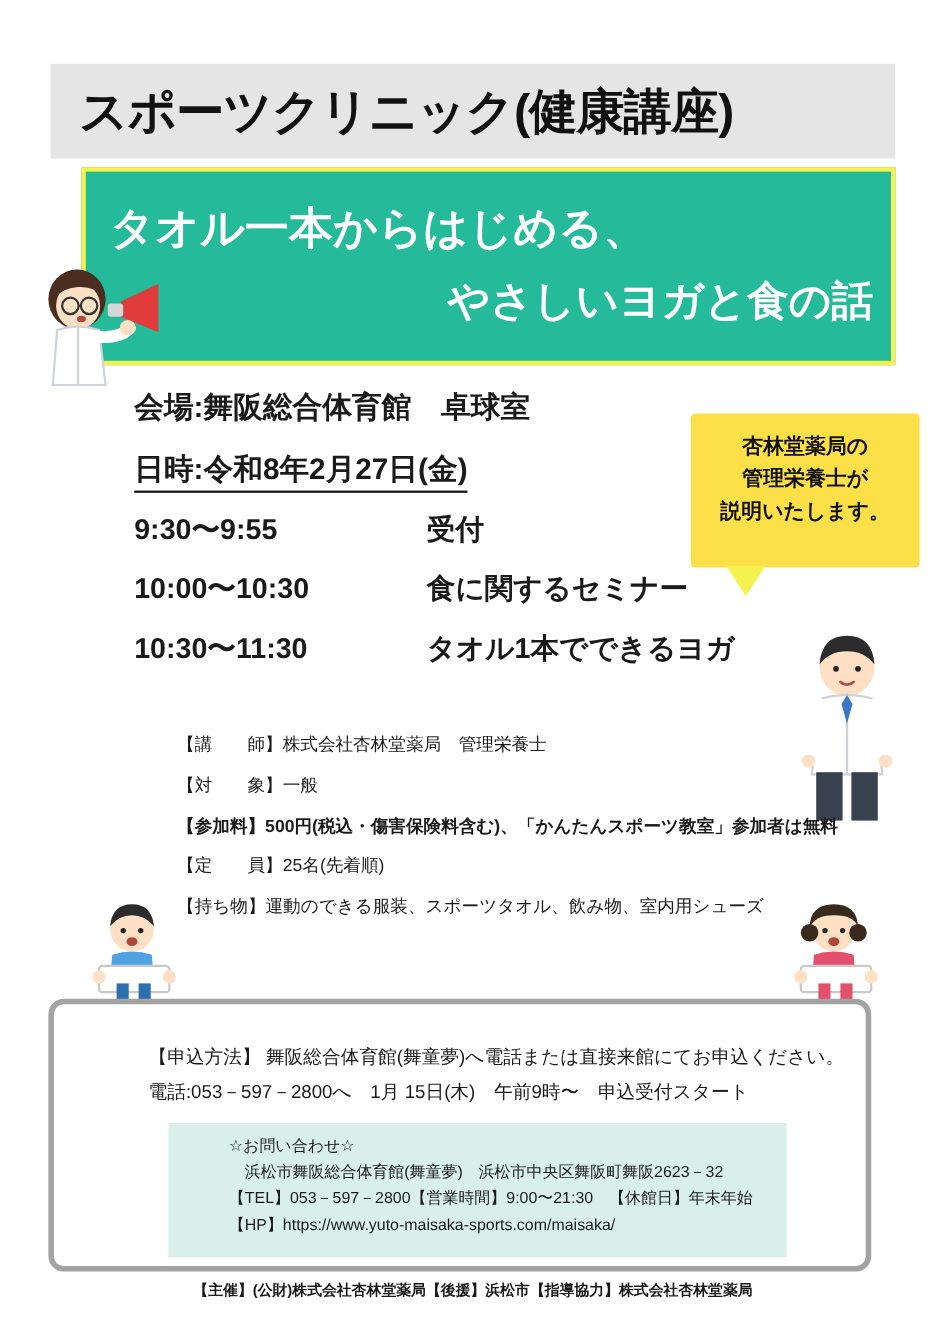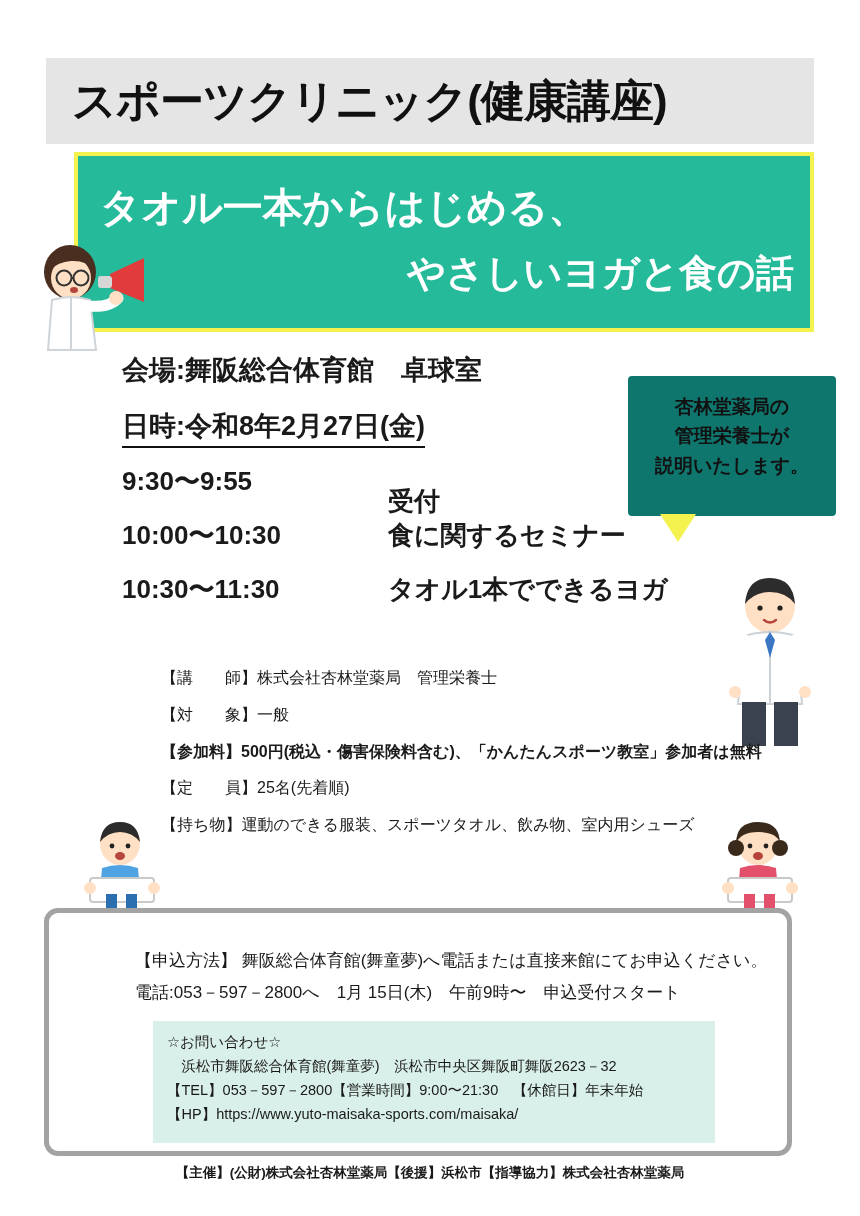--- a/index.html
+++ b/index.html
@@ -65,21 +65,21 @@
     position: absolute; left: 122px; top: 408px;
     font-size: 27px; font-weight: bold; white-space: nowrap;
     border-bottom: 2px solid #111; padding-bottom: 2px;
   }
   .sched-row { position: absolute; font-size: 26px; font-weight: bold; white-space: nowrap; }
 
   
   .bubble {
     position: absolute; left: 628px; top: 376px;
     width: 208px; height: 140px;
-    background: #0f766e;
+    background: #fde047;
     border-radius: 4px;
     text-align: center;
     padding-top: 16px;
   }
   .bubble .bl { font-size: 19px; font-weight: bold; line-height: 1.55; color:#111; }
   .bubble:after {
     content: "";
     position: absolute;
     left: 32px; bottom: -26px;
     border-left: 18px solid transparent;
@@ -117,21 +117,21 @@
     position: absolute; left: 86px; top: 68px;
     font-size: 17px; white-space: nowrap; text-align: center;
   }
   .contact-box {
     position: absolute; left: 104px; top: 108px;
     width: 562px; height: 122px;
     background: #d9efe9;
     padding: 10px 14px;
   }
   .contact-box .cl {
-    font-size: 14.5px; line-height: 1.65; white-space: nowrap;
+    font-size: 14.5px; line-height: 1.65; white-space: nowrap; margin-left: 41px;
   }
 
   
   .footer {
     position: absolute; left: 0; top: 1164px; width: 860px;
     text-align: center; font-size: 13.5px; font-weight: bold;
   }
 </style>
 </head>
 <body>
@@ -170,21 +170,21 @@
       <path d="M86 36 L120 20 L120 64 L86 50 Z" fill="#e23b3b"></path>
       <rect x="74" y="38" width="14" height="12" rx="3" fill="#d6d6d6"></rect>
       <circle cx="92" cy="60" r="7" fill="#ffe0c4"></circle>
     </svg>
   </div>
 
   <div class="venue">会場:舞阪総合体育館　卓球室</div>
   <div class="datetime">日時:令和8年2月27日(金)</div>
 
   <div class="sched-row" style="left:122px; top:464px;">9:30〜9:55</div>
-  <div class="sched-row" style="left:388px; top:484px;">受付</div>
+  <div class="sched-row" style="left:388px; top:464px;">受付</div>
 
   <div class="sched-row" style="left:122px; top:518px;">10:00〜10:30</div>
   <div class="sched-row" style="left:388px; top:518px;">食に関するセミナー</div>
 
   <div class="sched-row" style="left:122px; top:572px;">10:30〜11:30</div>
   <div class="sched-row" style="left:388px; top:572px;">タオル1本でできるヨガ</div>
 
   <div class="bubble">
     <div class="bl">杏林堂薬局の</div>
     <div class="bl">管理栄養士が</div>

